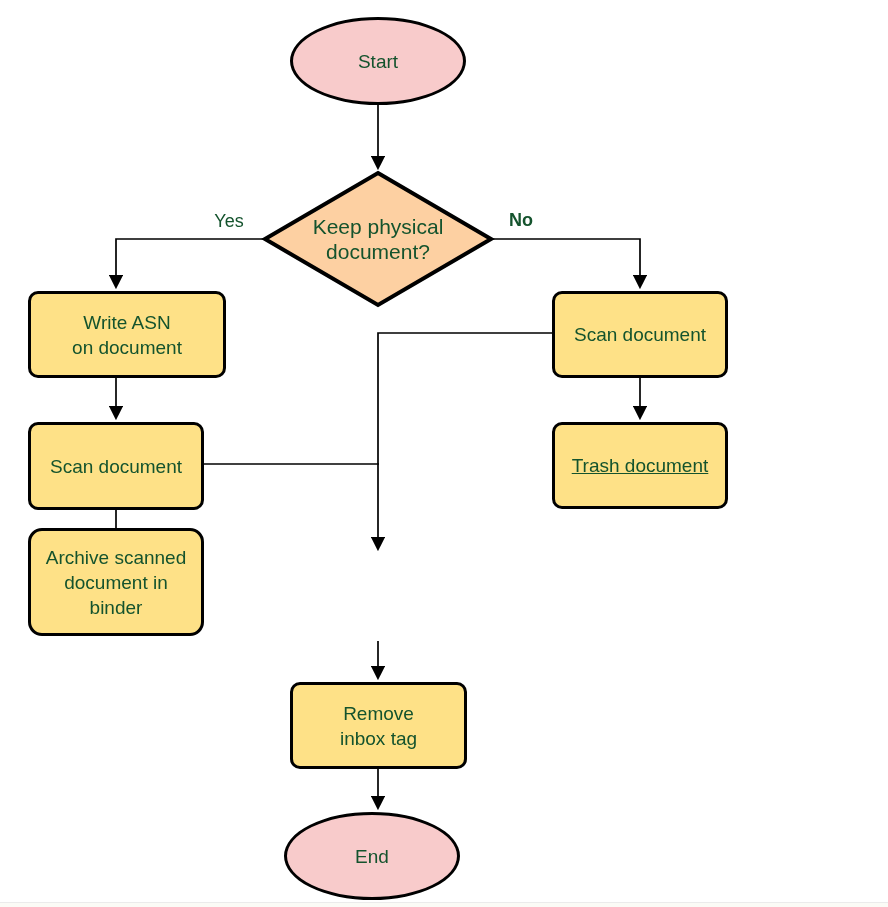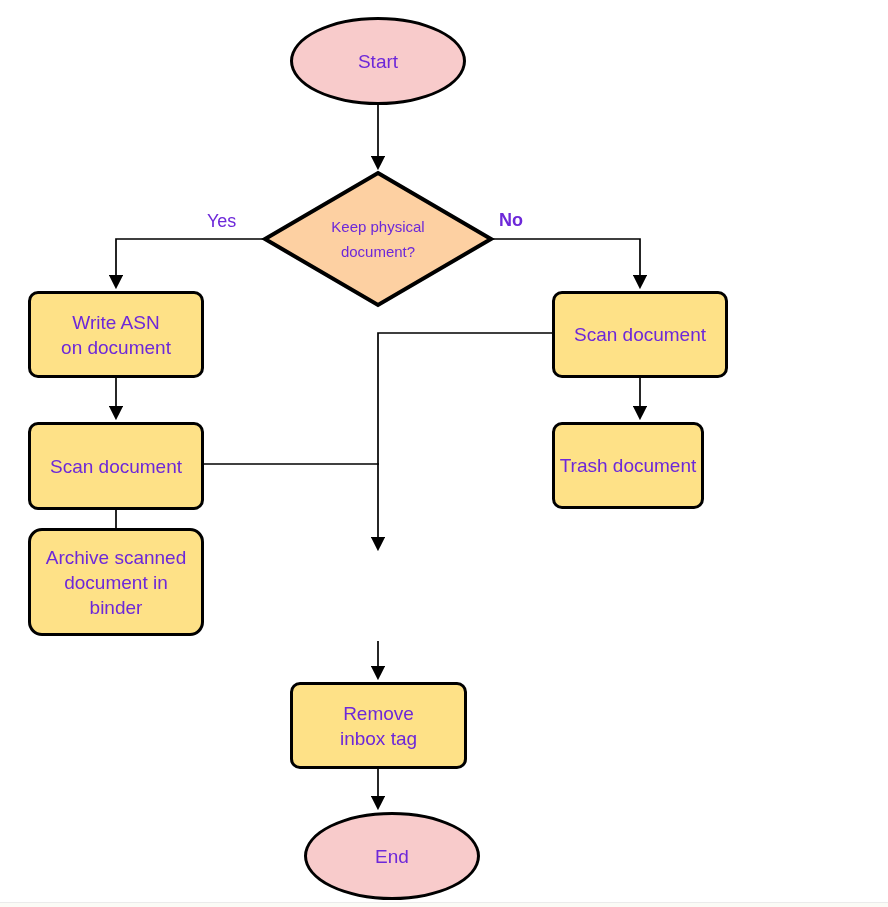--- a/index.html
+++ b/index.html
@@ -9,21 +9,21 @@
     --stroke: #000000;
   }
   * { margin: 0; padding: 0; box-sizing: border-box; }
   html, body { background: #ffffff; }
   .canvas {
     position: relative;
     width: 888px;
     height: 907px;
     background: #ffffff;
     font-family: "Liberation Sans", "DejaVu Sans", sans-serif;
-    color: #6d28d9;
+    color: #14532d;
     overflow: hidden;
   }
   .edges {
     position: absolute;
     left: 0; top: 0;
     width: 888px; height: 907px;
     pointer-events: none;
   }
   .edges path.conn {
     fill: none;
@@ -57,29 +57,29 @@
   }
   .diamond-wrap svg { position: absolute; left: 0; top: 0; }
   .diamond-label {
     position: absolute;
     left: 0; top: 0;
     width: 100%; height: 100%;
     display: flex;
     align-items: center;
     justify-content: center;
     text-align: center;
-    font-size: 15px;
+    font-size: 21px;
     line-height: 25px;
     white-space: pre-line;
   }
   .edge-label {
     position: absolute;
     font-size: 18px;
     line-height: 20px;
-    text-align: left;
+    text-align: center;
     width: 44px;
   }
   .note {
     position: absolute;
     left: 481px; top: 592px;
     width: 404px;
     font-size: 19px;
     line-height: 26px;
     font-style: italic;
   }
@@ -121,35 +121,35 @@
       <polygon points="117,4 230,70 117,136 4,70" style="fill:var(--orange); stroke:var(--stroke); stroke-width:4; stroke-linejoin:miter;"></polygon>
     </svg>
     <div class="diamond-label">Keep physical
 document?</div>
   </div>
 
   <div class="edge-label" style="left:207px; top:211px;">Yes</div>
 
   <div class="edge-label" style="left:499px; top:210px;font-weight:bold;">No</div>
 
-  <div class="node process" style="left:28px; top:291px; width:176px; height:87px;">Write ASN
+  <div class="node process" style="left:28px; top:291px; width:198px; height:87px;">Write ASN
 on document</div>
 
   <div class="node process" style="left:28px; top:422px; width:176px; height:88px;">Scan document</div>
 
   <div class="node process" style="left:28px; top:528px; width:176px; height:108px;border-radius:14px;">Archive scanned
 document in
 binder</div>
 
   <div class="node process" style="left:552px; top:291px; width:176px; height:87px;">Scan document</div>
 
-  <div class="node process" style="left:552px; top:422px; width:152px; height:87px;">Trash document</div>
+  <div class="node process" style="left:552px; top:422px; width:176px; height:87px;text-decoration:underline;">Trash document</div>
 
 
 
   <div class="node process" style="left:290px; top:682px; width:177px; height:87px;">Remove
 inbox tag</div>
 
-  <div class="node terminator" style="left:304px; top:812px; width:176px; height:88px;">End</div>
+  <div class="node terminator" style="left:284px; top:812px; width:176px; height:88px;">End</div>
 
   <div class="page-bottom-strip"></div>
 
 </div>
 
 </body></html>

